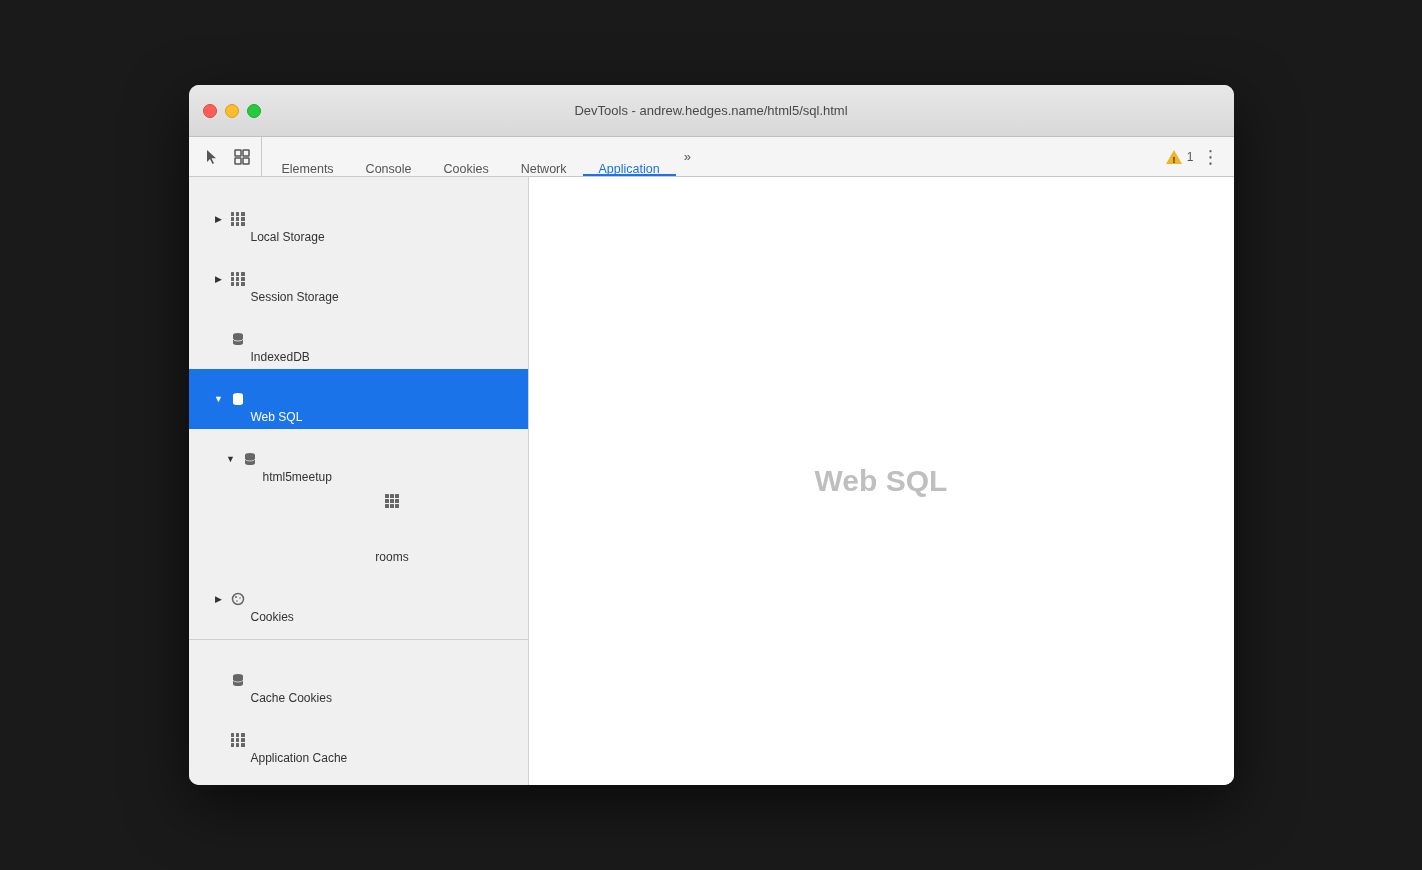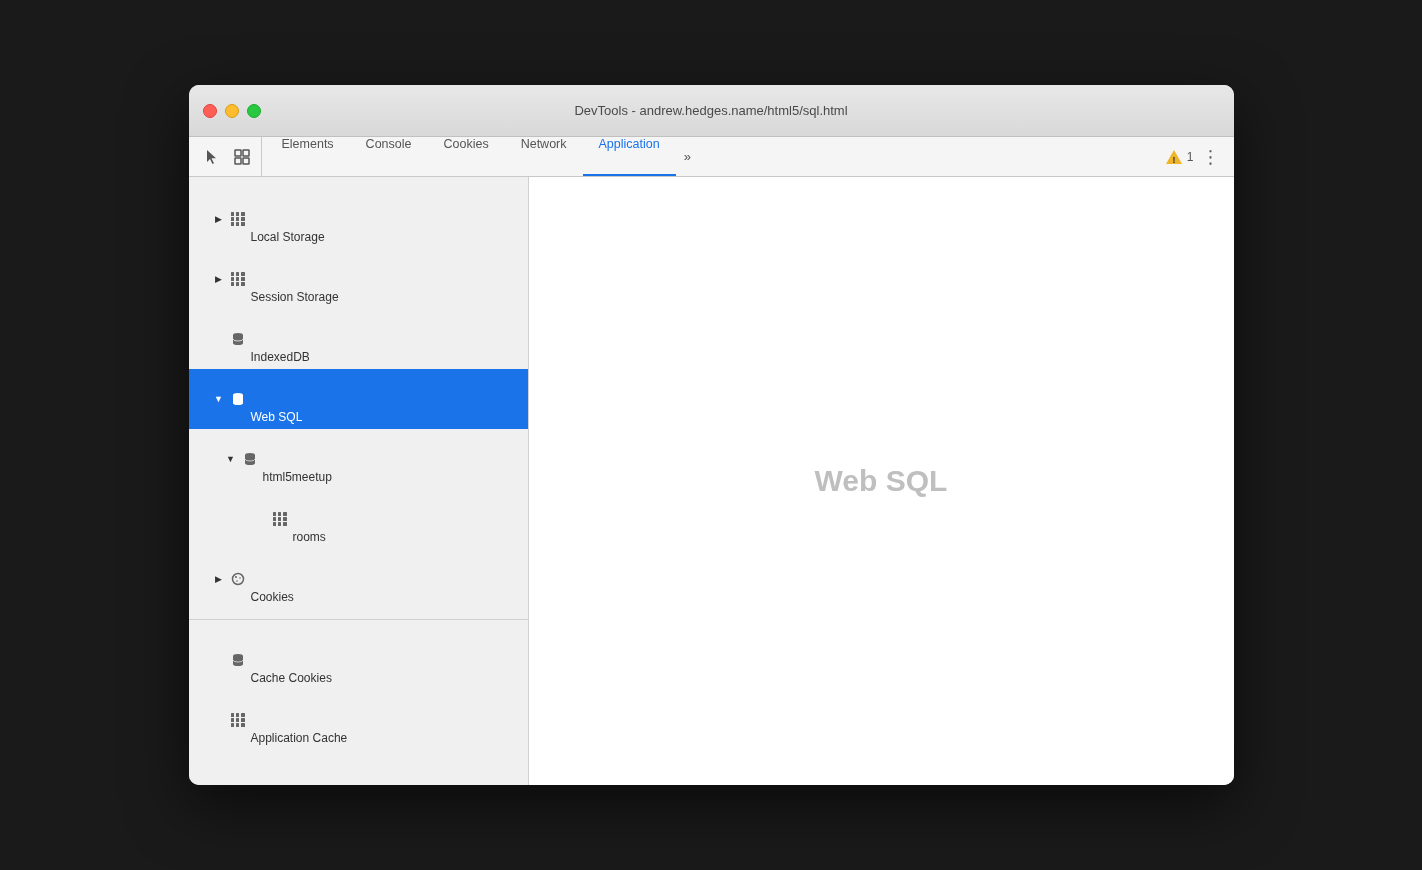--- a/index.html
+++ b/index.html
@@ -95,21 +95,21 @@
     }
 
     .tab-nav {
       display: flex;
       align-items: stretch;
       flex: 1;
     }
 
     .tab {
       display: flex;
-      align-items: flex-start;
+      align-items: flex-end;
       padding: 0 16px;
       font-size: 12.5px;
       color: #555;
       cursor: pointer;
       position: relative;
       white-space: nowrap;
     }
 
     .tab.active {
       color: #1a73e8;
@@ -214,20 +214,21 @@
     .sidebar-item.level-1 {
       padding-left: 24px;
     }
 
     .sidebar-item.level-2 {
       padding-left: 36px;
     }
 
     .sidebar-item.level-3 {
       padding-left: 84px;
+      flex-direction: column;
     }
 
     .chevron {
       width: 12px;
       height: 12px;
       display: inline-flex;
       align-items: center;
       justify-content: center;
       font-size: 9px;
       color: inherit;

